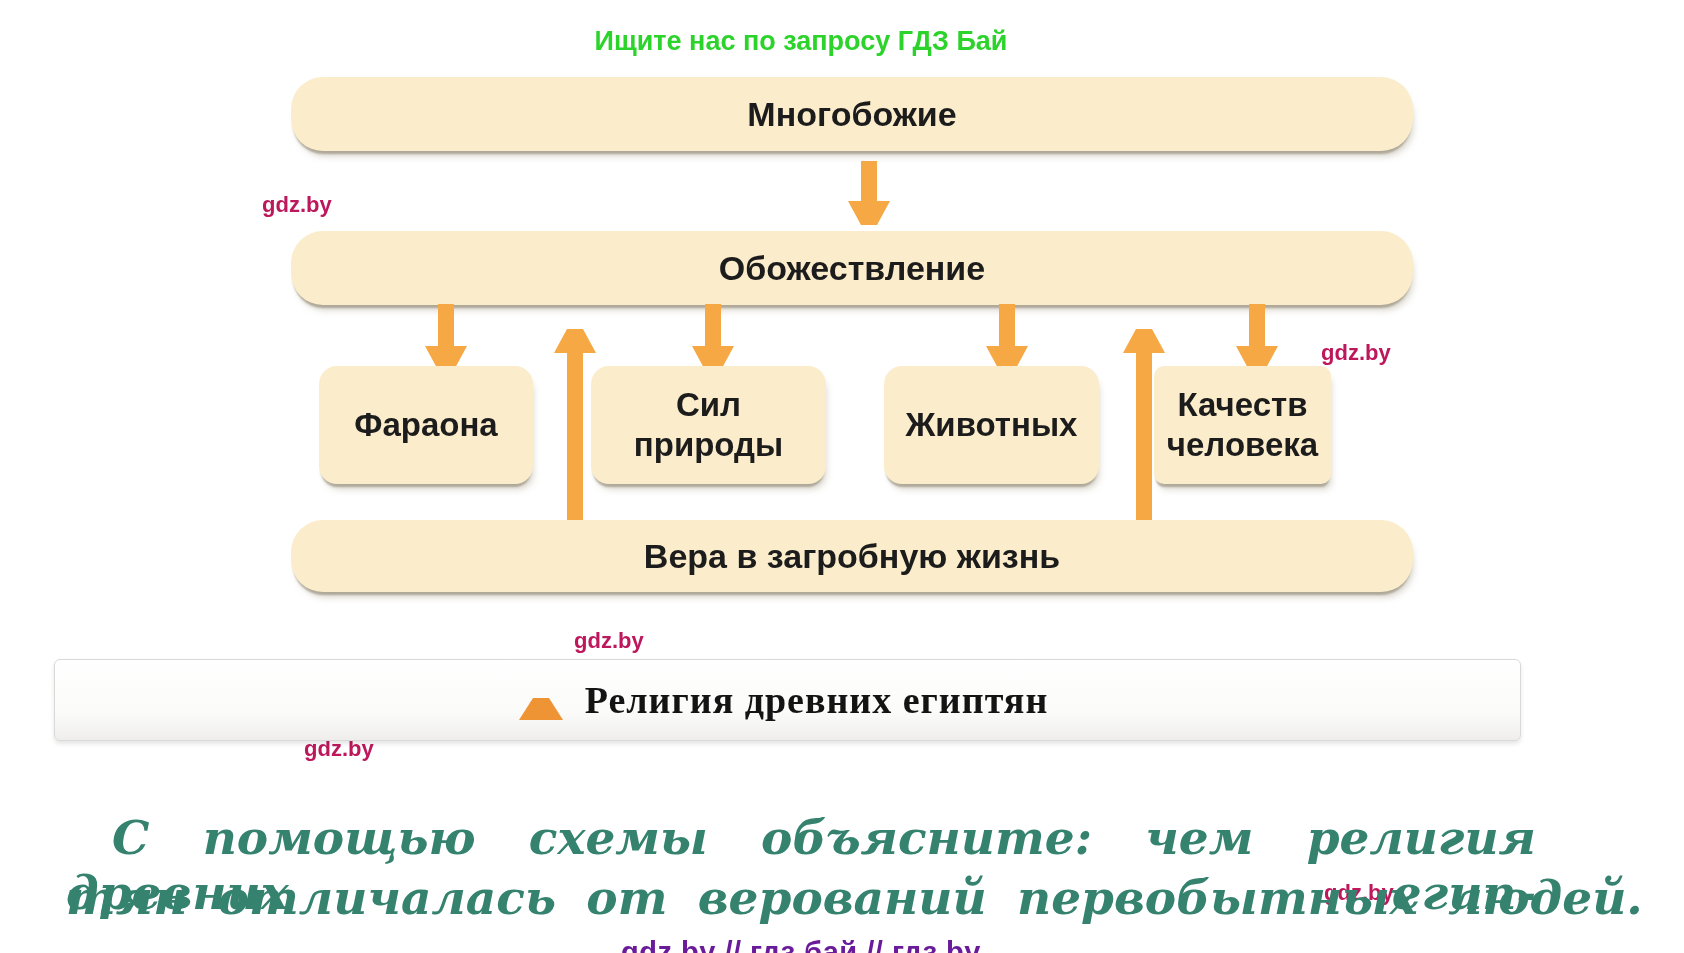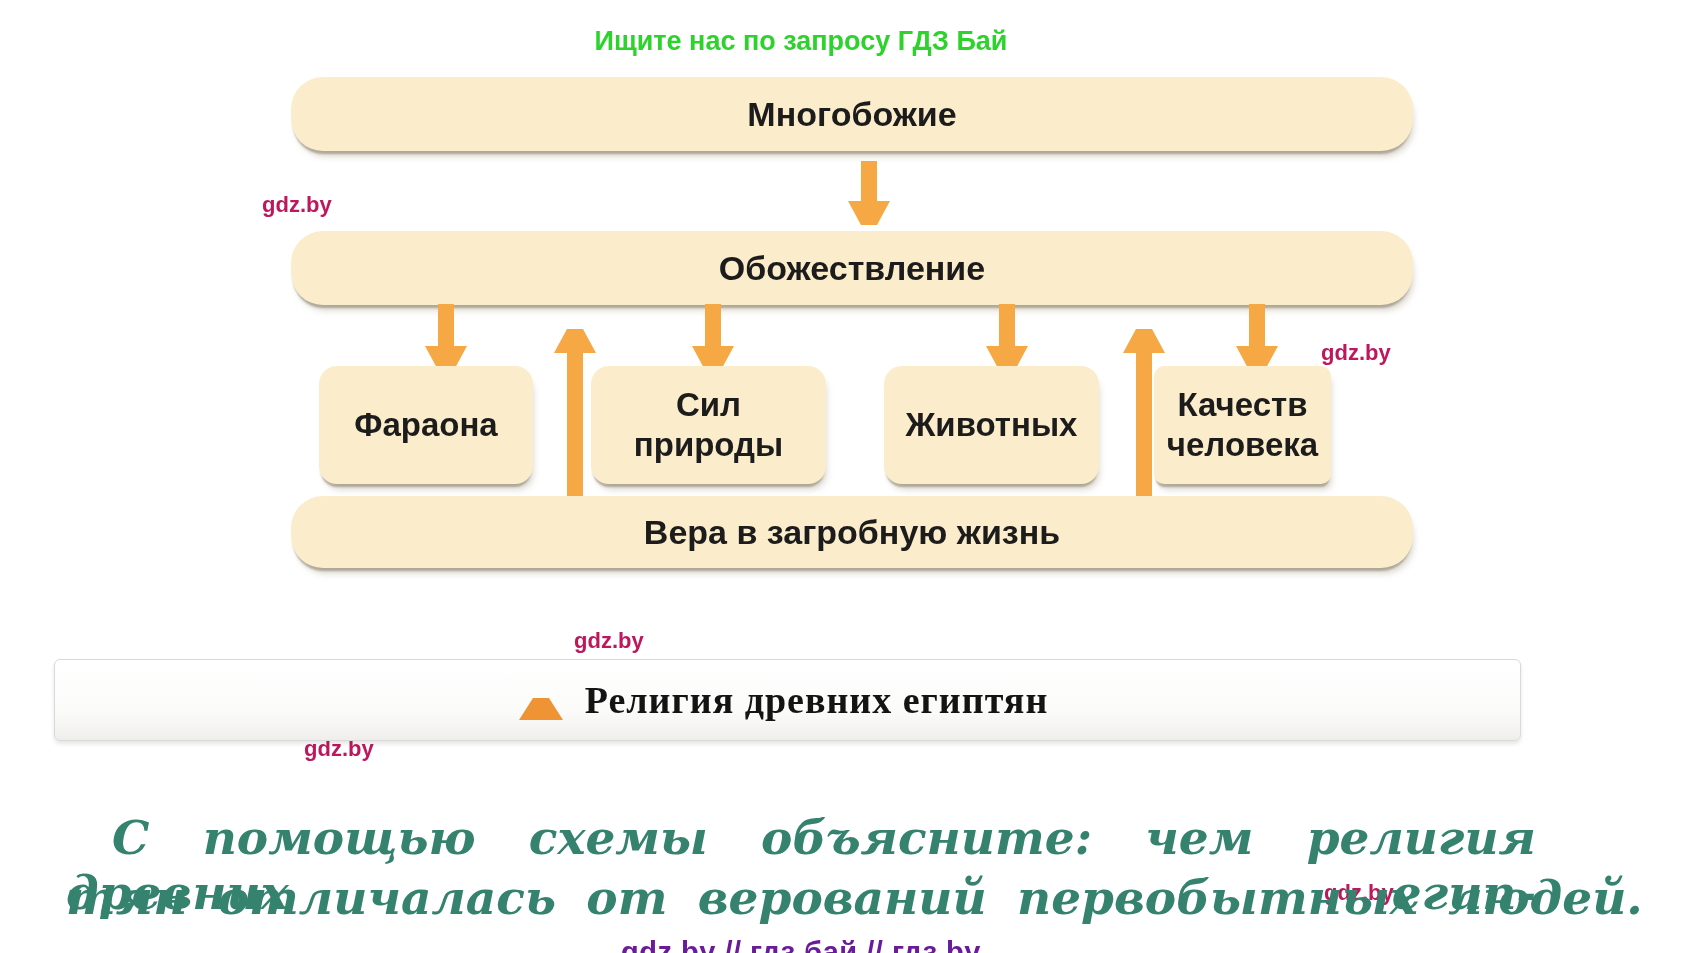--- a/index.html
+++ b/index.html
@@ -37,21 +37,21 @@
     display: flex;
     align-items: center;
     justify-content: center;
     color: var(--ink);
     font-size: 34px;
     box-shadow: 0 5px 2px -2px rgba(150,143,125,0.65), 3px 8px 7px -3px rgba(140,130,100,0.35);
   }
   .wide { left: 275px; width: 1122px; height: 74px; }
   .box-top    { top: 61px;  }
   .box-second { top: 215px; }
-  .box-bottom { top: 480px; height: 72px; }
+  .box-bottom { top: 504px; height: 72px; }
 
   .child-box {
     position: absolute;
     top: 350px; height: 118px;
     background: var(--box-fill);
     border-radius: 18px;
     display: flex;
     align-items: center;
     justify-content: center;
     color: var(--ink);

